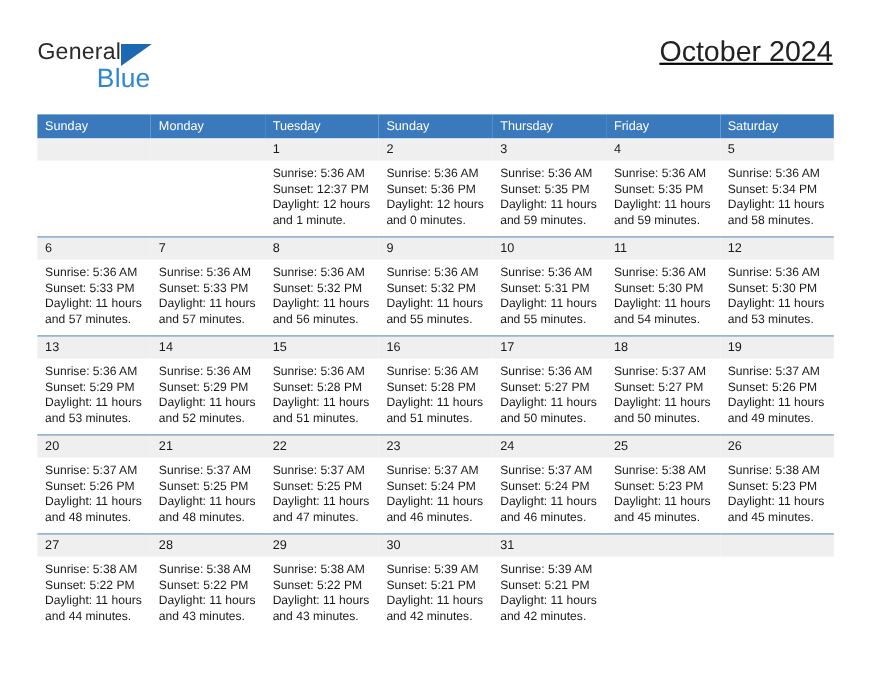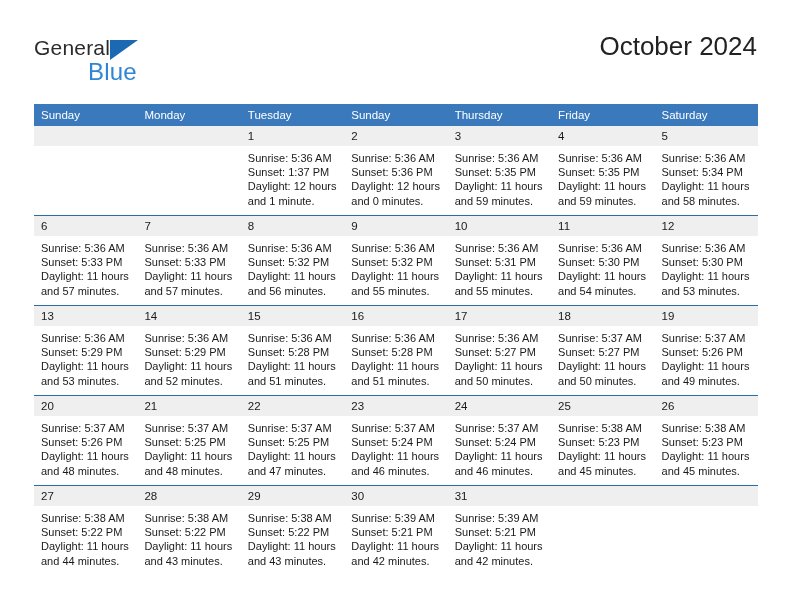--- a/index.html
+++ b/index.html
@@ -62,20 +62,21 @@
     letter-spacing: 0.2px;
     color: #2e86d4;
     font-family: "Liberation Sans", sans-serif;
   }
 
   .title-block {
     position: absolute;
     right: 35px;
     top: 30px;
     text-align: right;
+    text-decoration: underline;
   }
   .cal-title {
     font-size: 26px;
     color: #222222;
     line-height: 32px;
     white-space: nowrap;
   }
   .cal-subtitle {
     font-size: 14px;
     color: #222222;
@@ -191,21 +192,21 @@
           <td class="empty">
             <div class="daycell-inner">
               <div class="date-strip blank">&nbsp;</div>
             </div>
           </td>
           <td>
             <div class="daycell-inner">
               <div class="date-strip">1</div>
               <div class="day-lines">
                 <div>Sunrise: 5:36 AM</div>
-                <div>Sunset: 1:37 PM</div>
+                <div>Sunset: 12:37 PM</div>
                 <div>Daylight: 12 hours</div>
                 <div>and 1 minute.</div>
               </div>
             </div>
           </td>
           <td>
             <div class="daycell-inner">
               <div class="date-strip">2</div>
               <div class="day-lines">
                 <div>Sunrise: 5:36 AM</div>

